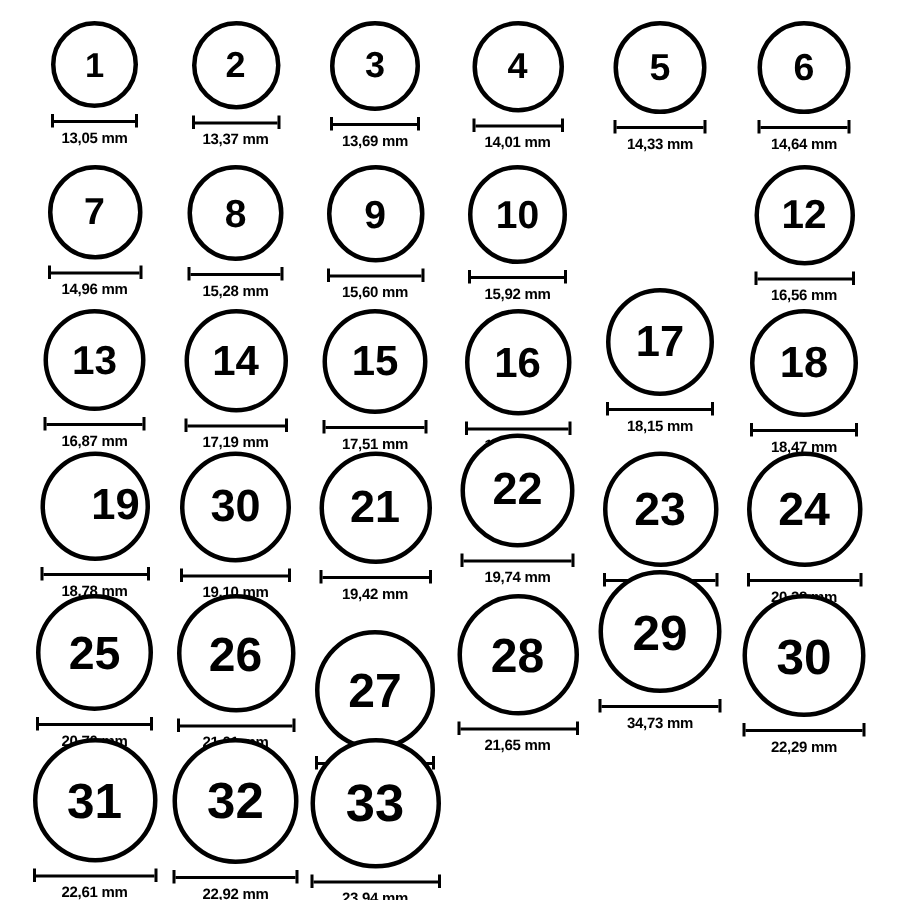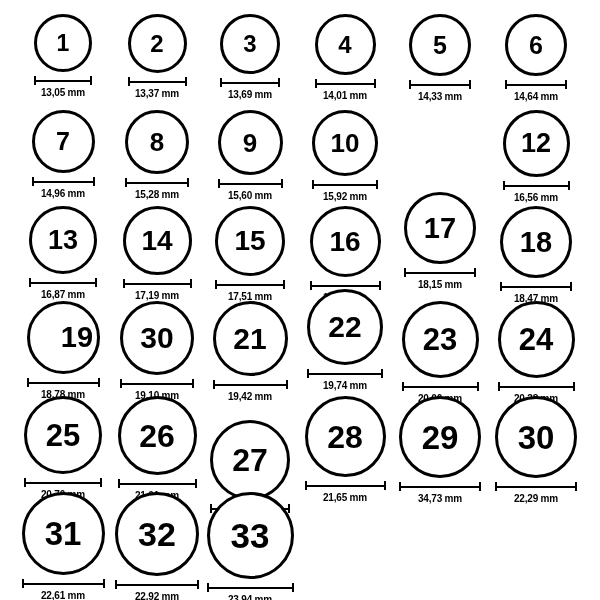--- a/index.html
+++ b/index.html
@@ -312,21 +312,21 @@
     </div>
     <div class="ring-cell" style="left: 300px; top: 396px; width: 90px;">
       <div class="ring-circle" style="width: 81px; height: 81px;">
         <span class="ring-number" style="font-size: 32px;">28</span>
       </div>
       <div class="dim-wrap" style="margin-top: 4px;">
         <div class="dim-bar" style="width: 81px;"></div>
         <div class="dim-label">21,65 mm</div>
       </div>
     </div>
-    <div class="ring-cell" style="left: 395px; top: 396px; width: 90px;">
+    <div class="ring-cell" style="left: 395px; top: 380px; width: 90px;">
       <div class="ring-circle" style="width: 82px; height: 82px;">
         <span class="ring-number" style="font-size: 33px;">29</span>
       </div>
       <div class="dim-wrap" style="margin-top: 4px;">
         <div class="dim-bar" style="width: 82px;"></div>
         <div class="dim-label">34,73 mm</div>
       </div>
     </div>
     <div class="ring-cell" style="left: 491px; top: 396px; width: 90px; text-align: center;">
       <div class="ring-circle" style="width: 82px; height: 82px;">

